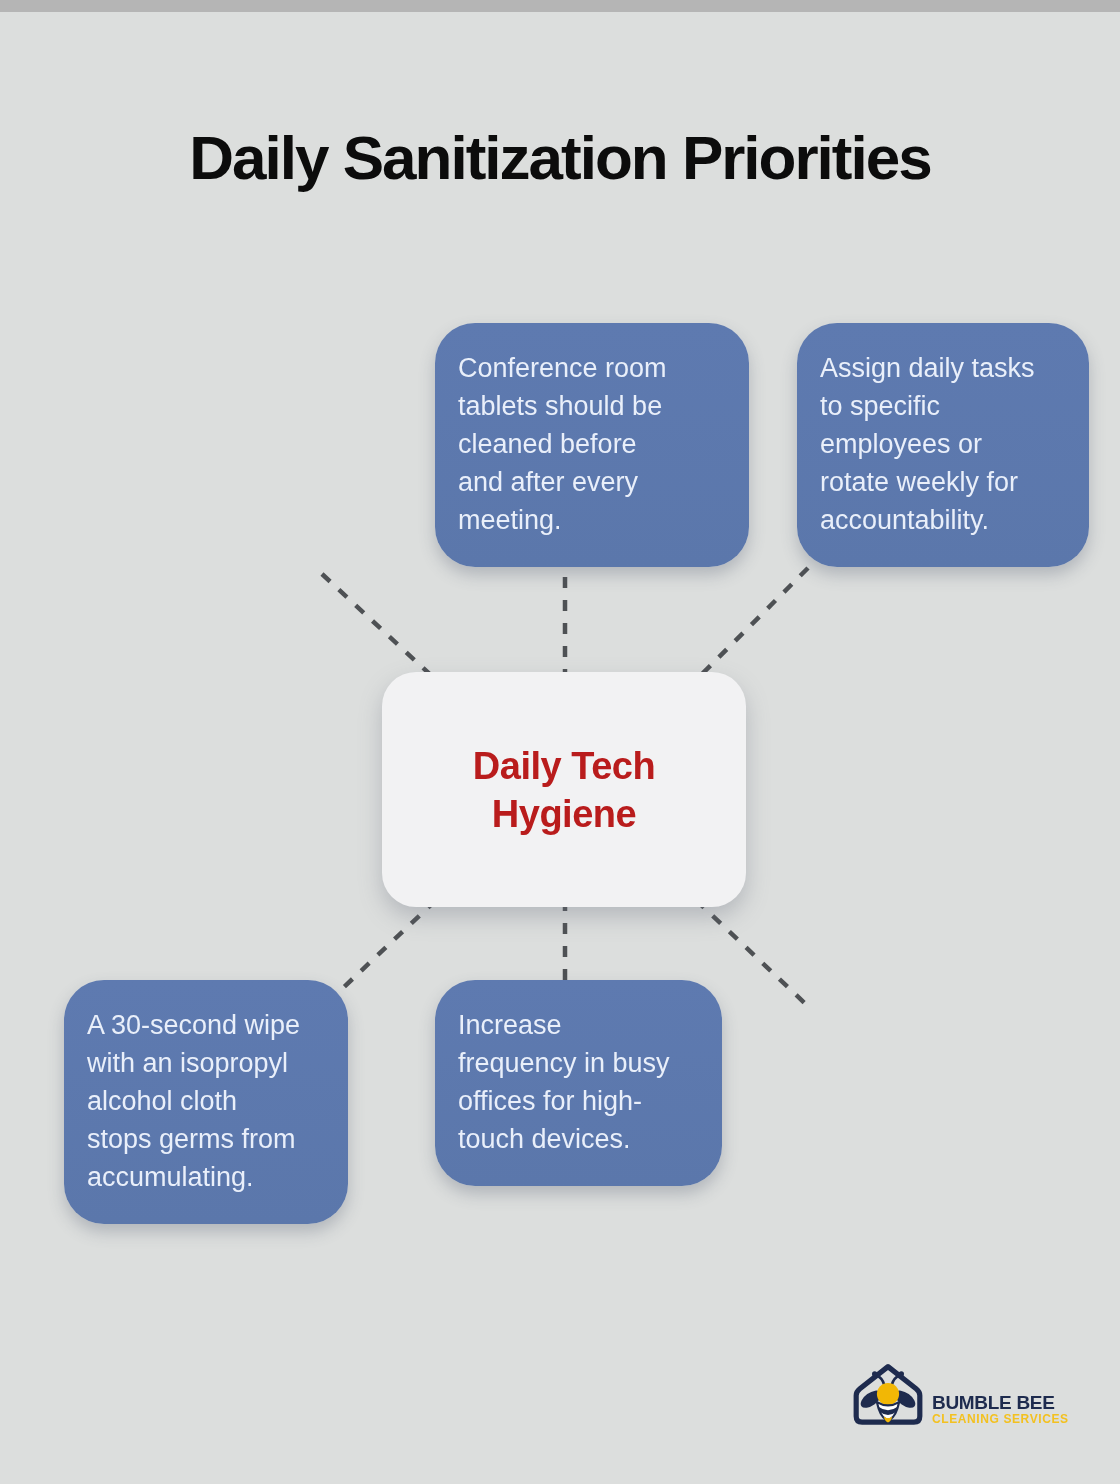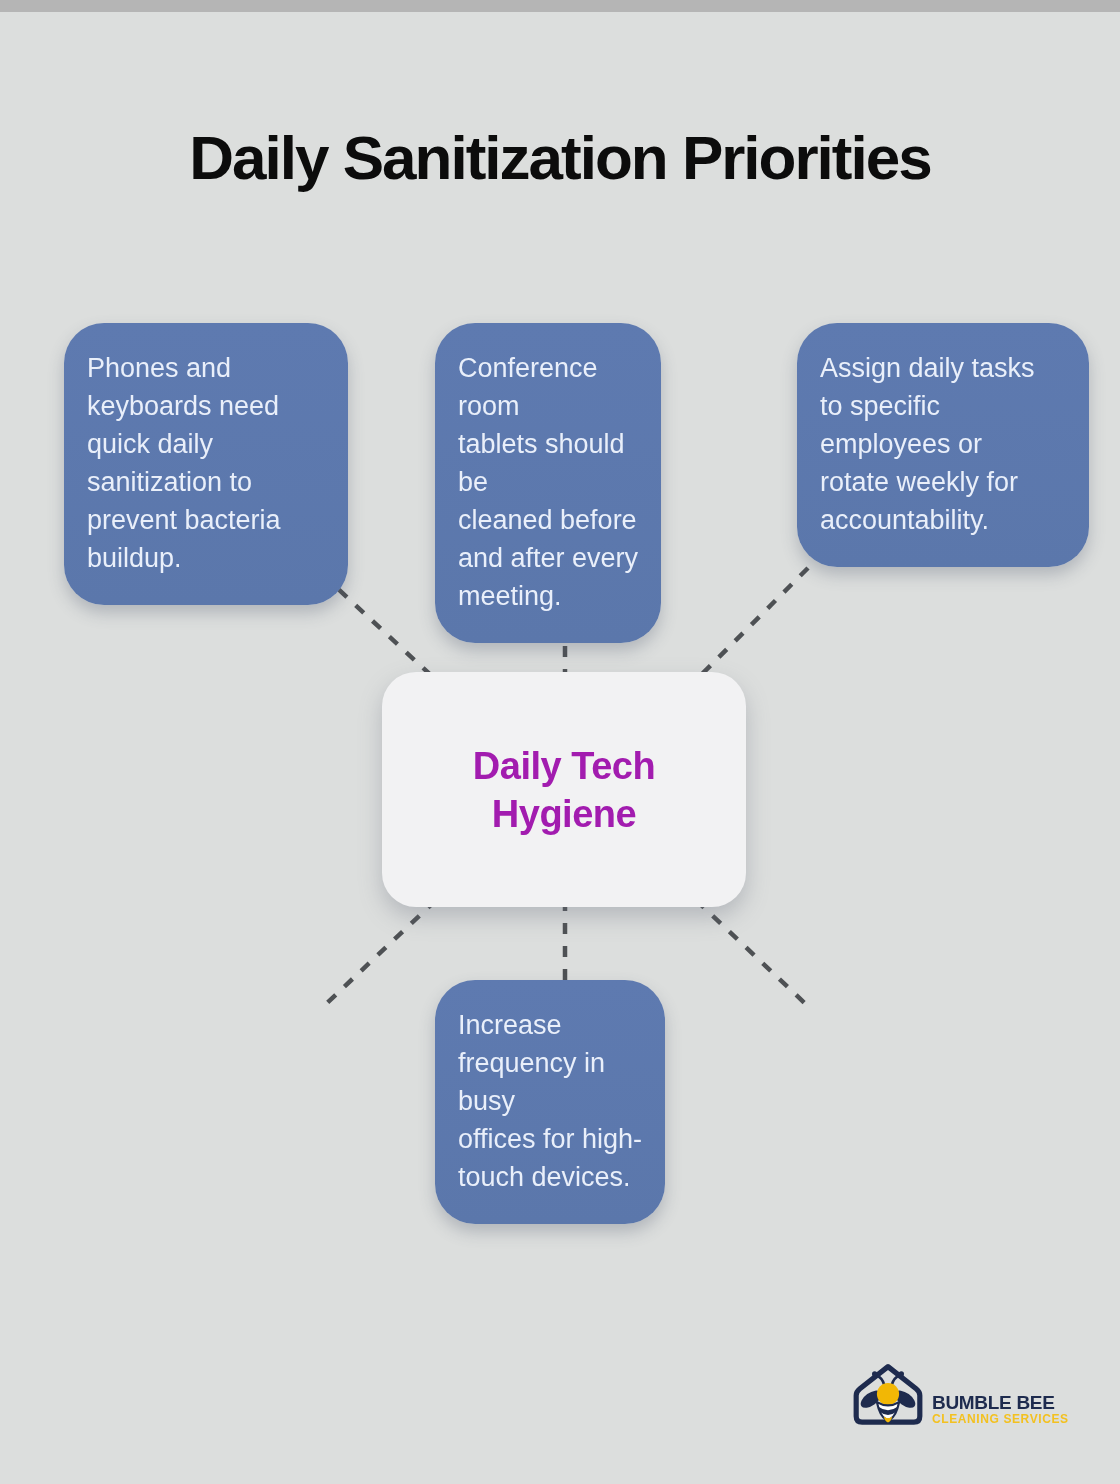--- a/index.html
+++ b/index.html
@@ -46,42 +46,42 @@
     padding: 26px 18px 28px 23px;
     box-sizing: border-box;
   }
   .node-text {
     color: #e9effa;
     font-size: 27px;
     line-height: 38px;
     white-space: pre-line;
   }
   .b1 { left: 64px;  top: 311px; width: 284px; min-height: 276px; }
-  .b2 { left: 435px; top: 311px; width: 226px; min-height: 237px; }
+  .b2 { left: 435px; top: 311px; width: 314px; min-height: 237px; }
   .b3 { left: 797px; top: 311px; width: 292px; min-height: 237px; }
   .b4 { left: 64px;  top: 968px; width: 284px; min-height: 239px; }
-  .b5 { left: 435px; top: 968px; width: 230px; min-height: 200px; }
+  .b5 { left: 435px; top: 968px; width: 287px; min-height: 200px; }
   .b6 { left: 797px; top: 968px; width: 275px; min-height: 278px; }
   .center-node {
     position: absolute;
     left: 382px;
     top: 660px;
     width: 364px;
     height: 235px;
     background: #f2f2f3;
     border-radius: 34px;
     box-shadow: 0 10px 22px rgba(110, 115, 130, 0.35);
     display: flex;
     align-items: center;
     justify-content: center;
   }
   .center-label {
     font-size: 38px;
     font-weight: bold;
-    color: #a21caf;
+    color: #b91c1c;
     line-height: 48px;
     text-align: center;
     white-space: pre-line;
     letter-spacing: -0.5px;
   }
   .logo {
     position: absolute;
     left: 851px;
     top: 1350px;
     display: flex;
@@ -113,41 +113,40 @@
 
   <svg class="connector-layer" viewBox="0 0 1120 1484" xmlns="http://www.w3.org/2000/svg" aria-hidden="true">
     <line x1="322" y1="562" x2="436" y2="668"></line>
     <line x1="565" y1="542" x2="565" y2="668"></line>
     <line x1="808" y1="556" x2="696" y2="668"></line>
     <line x1="436" y1="888" x2="326" y2="992"></line>
     <line x1="565" y1="888" x2="565" y2="975"></line>
     <line x1="696" y1="888" x2="812" y2="998"></line>
   </svg>
 
-  <div class="node-box b1">
-    <div class="node-text">Phones and
-keyboards need
-quick daily
-sanitization to
-prevent bacteria
-buildup.</div>
-  </div>
   <div class="node-box b2">
     <div class="node-text">Conference room
 tablets should be
 cleaned before
 and after every
 meeting.</div>
   </div>
   <div class="node-box b3">
     <div class="node-text">Assign daily tasks
 to specific
 employees or
 rotate weekly for
 accountability.</div>
+  </div>
+  <div class="node-box b4">
+    <div class="node-text">A 30-second wipe
+with an isopropyl
+alcohol cloth
+stops germs from
+accumulating.</div>
   </div>
   <div class="node-box b5">
     <div class="node-text">Increase
 frequency in busy
 offices for high-
 touch devices.</div>
   </div>
 
   <div class="center-node">
     <div class="center-label">Daily Tech

